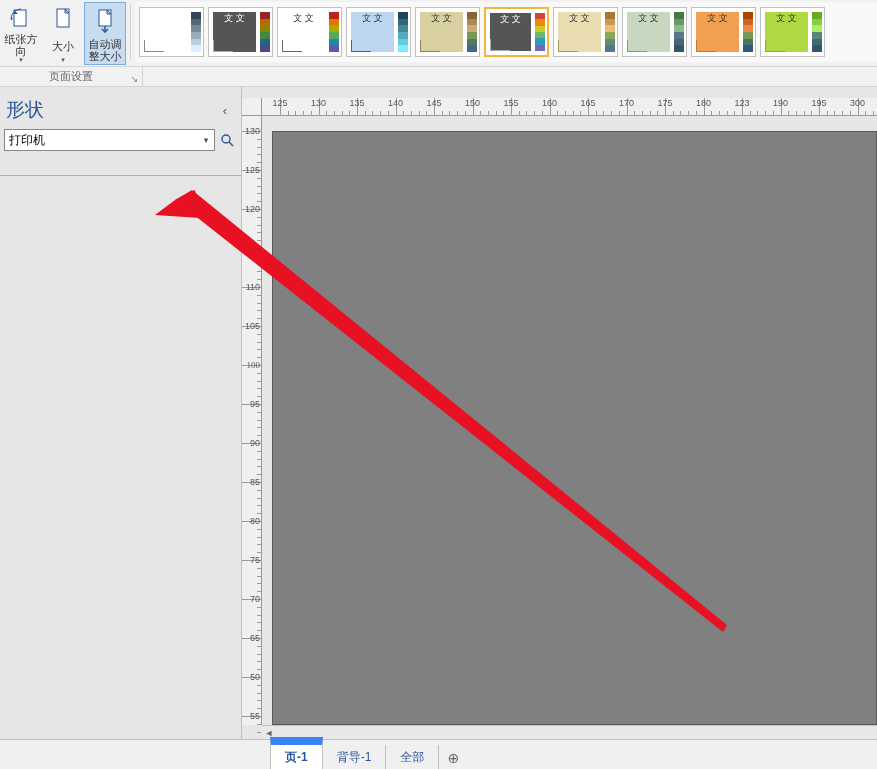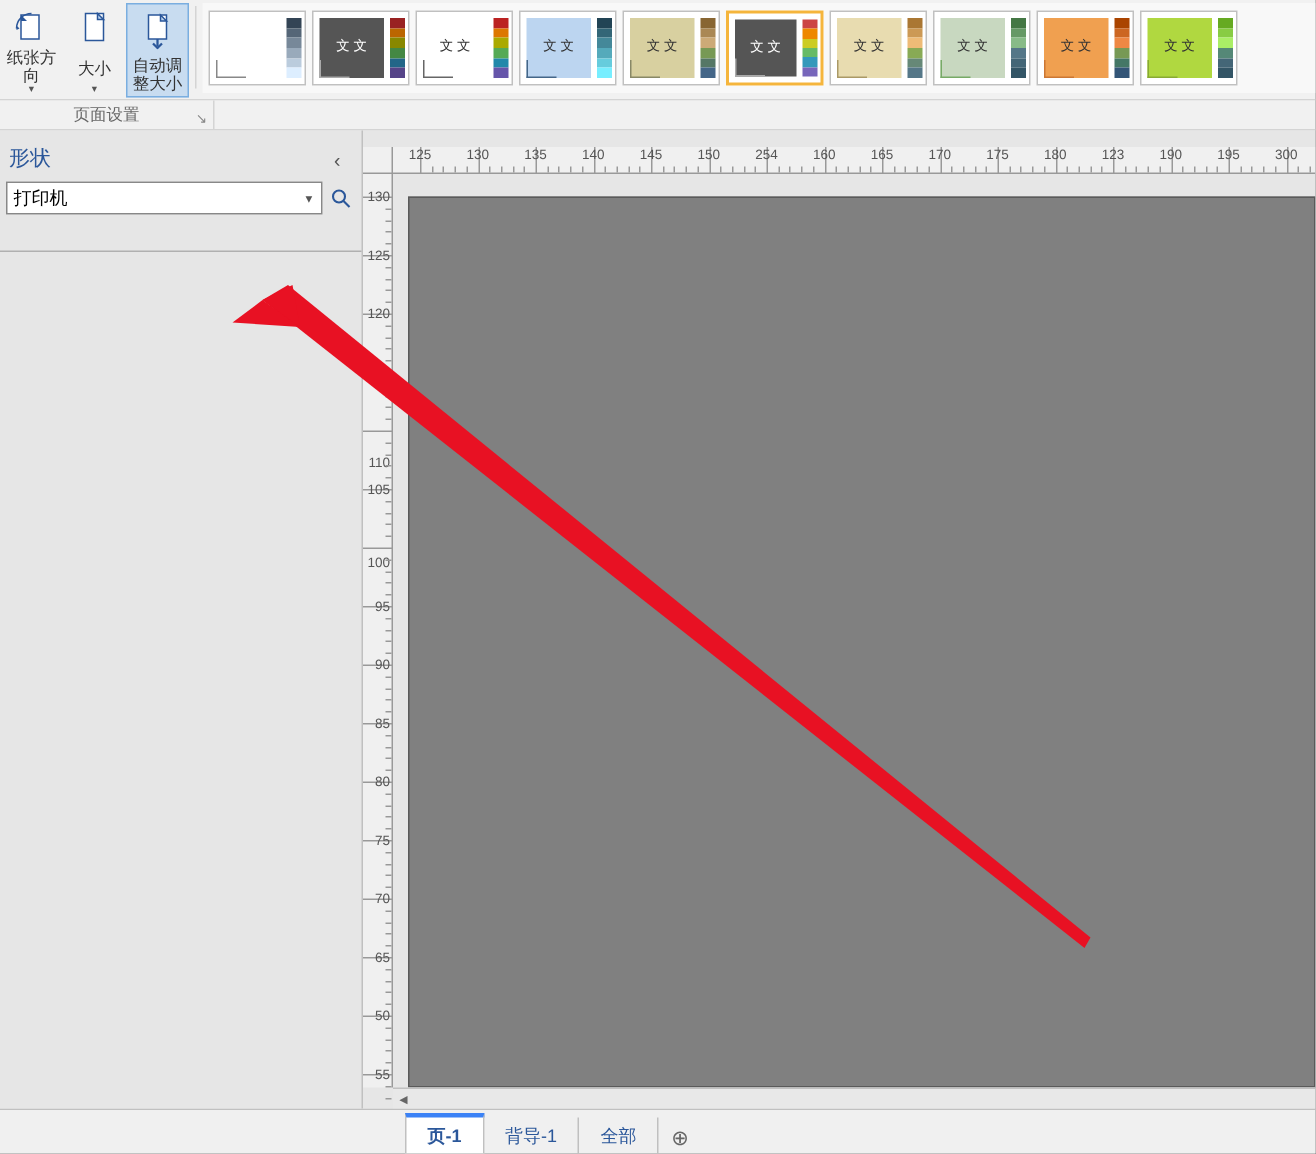--- a/index.html
+++ b/index.html
@@ -97,21 +97,21 @@
     .theme-thumb .slide-body {
       position: absolute;
       top: 4px;
       left: 4px;
       right: 16px;
       bottom: 4px;
       display: flex;
       align-items: flex-start;
       justify-content: center;
       font-size: 9px;
-      padding-top: 12px;
+      padding-top: 0;
     }
     .theme-thumb .palette {
       position: absolute;
       right: 2px;
       top: 4px;
       bottom: 4px;
       width: 10px;
       display: flex;
       flex-direction: column;
     }
@@ -168,21 +168,21 @@
       border-right: 1px solid #c0c0c0;
       position: relative;
     }
     .shapes-header {
       padding: 10px 8px 4px 6px;
       display: flex;
       justify-content: space-between;
       align-items: center;
     }
     .shapes-title {
-      font-size: 14px;
+      font-size: 19px;
       color: #2b579a;
       font-weight: normal;
     }
     .collapse-caret {
       font-size: 13px;
       color: #555;
       cursor: pointer;
       padding: 0 6px;
     }
     .shapes-tabs {
@@ -375,21 +375,21 @@
     .page-tab {
       padding: 4px 14px 3px;
       font-size: 12px;
       color: #2b579a;
       border-right: 1px solid #c0c0c0;
       cursor: pointer;
       position: relative;
     }
     .page-tab.active {
       background: #fff;
-      border-top: 3px solid #3b82f6;
+      border-top: 8px solid #3b82f6;
       color: #2b579a;
       font-weight: bold;
     }
     .page-tab.first {
       border-left: 1px solid #c0c0c0;
     }
     .add-page {
       width: 28px;
       text-align: center;
       font-size: 14px;
@@ -629,21 +629,21 @@
           <div style="position: absolute; left: 187.4px; bottom: 0px; width: 1px; height: 4px; background: rgb(153, 153, 153);"></div>
           <div style="position: absolute; left: 195.1px; bottom: 0px; width: 1px; height: 4px; background: rgb(153, 153, 153);"></div>
           <div style="position: absolute; left: 202.8px; bottom: 0px; width: 1px; height: 4px; background: rgb(153, 153, 153);"></div>
           <div class="htick-major" style="left: 210.5px;"></div>
           <div class="htick-label" style="left: 210.5px;">150</div>
           <div style="position: absolute; left: 218.2px; bottom: 0px; width: 1px; height: 4px; background: rgb(153, 153, 153);"></div>
           <div style="position: absolute; left: 225.9px; bottom: 0px; width: 1px; height: 4px; background: rgb(153, 153, 153);"></div>
           <div style="position: absolute; left: 233.6px; bottom: 0px; width: 1px; height: 4px; background: rgb(153, 153, 153);"></div>
           <div style="position: absolute; left: 241.3px; bottom: 0px; width: 1px; height: 4px; background: rgb(153, 153, 153);"></div>
           <div class="htick-major" style="left: 249px;"></div>
-          <div class="htick-label" style="left: 249px;">254</div>
+          <div class="htick-label" style="left: 249px;">155</div>
           <div style="position: absolute; left: 256.7px; bottom: 0px; width: 1px; height: 4px; background: rgb(153, 153, 153);"></div>
           <div style="position: absolute; left: 264.4px; bottom: 0px; width: 1px; height: 4px; background: rgb(153, 153, 153);"></div>
           <div style="position: absolute; left: 272.1px; bottom: 0px; width: 1px; height: 4px; background: rgb(153, 153, 153);"></div>
           <div style="position: absolute; left: 279.8px; bottom: 0px; width: 1px; height: 4px; background: rgb(153, 153, 153);"></div>
           <div class="htick-major" style="left: 287.5px;"></div>
           <div class="htick-label" style="left: 287.5px;">160</div>
           <div style="position: absolute; left: 295.2px; bottom: 0px; width: 1px; height: 4px; background: rgb(153, 153, 153);"></div>
           <div style="position: absolute; left: 302.9px; bottom: 0px; width: 1px; height: 4px; background: rgb(153, 153, 153);"></div>
           <div style="position: absolute; left: 310.6px; bottom: 0px; width: 1px; height: 4px; background: rgb(153, 153, 153);"></div>
           <div style="position: absolute; left: 318.3px; bottom: 0px; width: 1px; height: 4px; background: rgb(153, 153, 153);"></div>
@@ -715,33 +715,33 @@
           <div style="position: absolute; top: 108.6px; right: 0px; height: 1px; width: 4px; background: rgb(153, 153, 153);"></div>
           <div style="position: absolute; top: 116.4px; right: 0px; height: 1px; width: 4px; background: rgb(153, 153, 153);"></div>
           <div style="position: absolute; top: 124.2px; right: 0px; height: 1px; width: 4px; background: rgb(153, 153, 153);"></div>
           <div class="vtick-major" style="top: 132px;"></div>
           <div class="vtick-label" style="top: 132px;">115</div>
           <div style="position: absolute; top: 139.8px; right: 0px; height: 1px; width: 4px; background: rgb(153, 153, 153);"></div>
           <div style="position: absolute; top: 147.6px; right: 0px; height: 1px; width: 4px; background: rgb(153, 153, 153);"></div>
           <div style="position: absolute; top: 155.4px; right: 0px; height: 1px; width: 4px; background: rgb(153, 153, 153);"></div>
           <div style="position: absolute; top: 163.2px; right: 0px; height: 1px; width: 4px; background: rgb(153, 153, 153);"></div>
           <div class="vtick-major" style="top: 171px;"></div>
-          <div class="vtick-label" style="top: 171px; margin-top: 21px;">110</div>
+          <div class="vtick-label" style="top: 171px;">110</div>
           <div style="position: absolute; top: 178.8px; right: 0px; height: 1px; width: 4px; background: rgb(153, 153, 153);"></div>
           <div style="position: absolute; top: 186.6px; right: 0px; height: 1px; width: 4px; background: rgb(153, 153, 153);"></div>
           <div style="position: absolute; top: 194.4px; right: 0px; height: 1px; width: 4px; background: rgb(153, 153, 153);"></div>
           <div style="position: absolute; top: 202.2px; right: 0px; height: 1px; width: 4px; background: rgb(153, 153, 153);"></div>
           <div class="vtick-major" style="top: 210px;"></div>
           <div class="vtick-label" style="top: 210px;">105</div>
           <div style="position: absolute; top: 217.8px; right: 0px; height: 1px; width: 4px; background: rgb(153, 153, 153);"></div>
           <div style="position: absolute; top: 225.6px; right: 0px; height: 1px; width: 4px; background: rgb(153, 153, 153);"></div>
           <div style="position: absolute; top: 233.4px; right: 0px; height: 1px; width: 4px; background: rgb(153, 153, 153);"></div>
           <div style="position: absolute; top: 241.2px; right: 0px; height: 1px; width: 4px; background: rgb(153, 153, 153);"></div>
           <div class="vtick-major" style="top: 249px;"></div>
-          <div class="vtick-label" style="top: 259px;">100</div>
+          <div class="vtick-label" style="top: 249px; font-family: Liberation Serif, serif;">100</div>
           <div style="position: absolute; top: 256.8px; right: 0px; height: 1px; width: 4px; background: rgb(153, 153, 153);"></div>
           <div style="position: absolute; top: 264.6px; right: 0px; height: 1px; width: 4px; background: rgb(153, 153, 153);"></div>
           <div style="position: absolute; top: 272.4px; right: 0px; height: 1px; width: 4px; background: rgb(153, 153, 153);"></div>
           <div style="position: absolute; top: 280.2px; right: 0px; height: 1px; width: 4px; background: rgb(153, 153, 153);"></div>
           <div class="vtick-major" style="top: 288px;"></div>
           <div class="vtick-label" style="top: 288px;">95</div>
           <div style="position: absolute; top: 295.8px; right: 0px; height: 1px; width: 4px; background: rgb(153, 153, 153);"></div>
           <div style="position: absolute; top: 303.6px; right: 0px; height: 1px; width: 4px; background: rgb(153, 153, 153);"></div>
           <div style="position: absolute; top: 311.4px; right: 0px; height: 1px; width: 4px; background: rgb(153, 153, 153);"></div>
           <div style="position: absolute; top: 319.2px; right: 0px; height: 1px; width: 4px; background: rgb(153, 153, 153);"></div>

